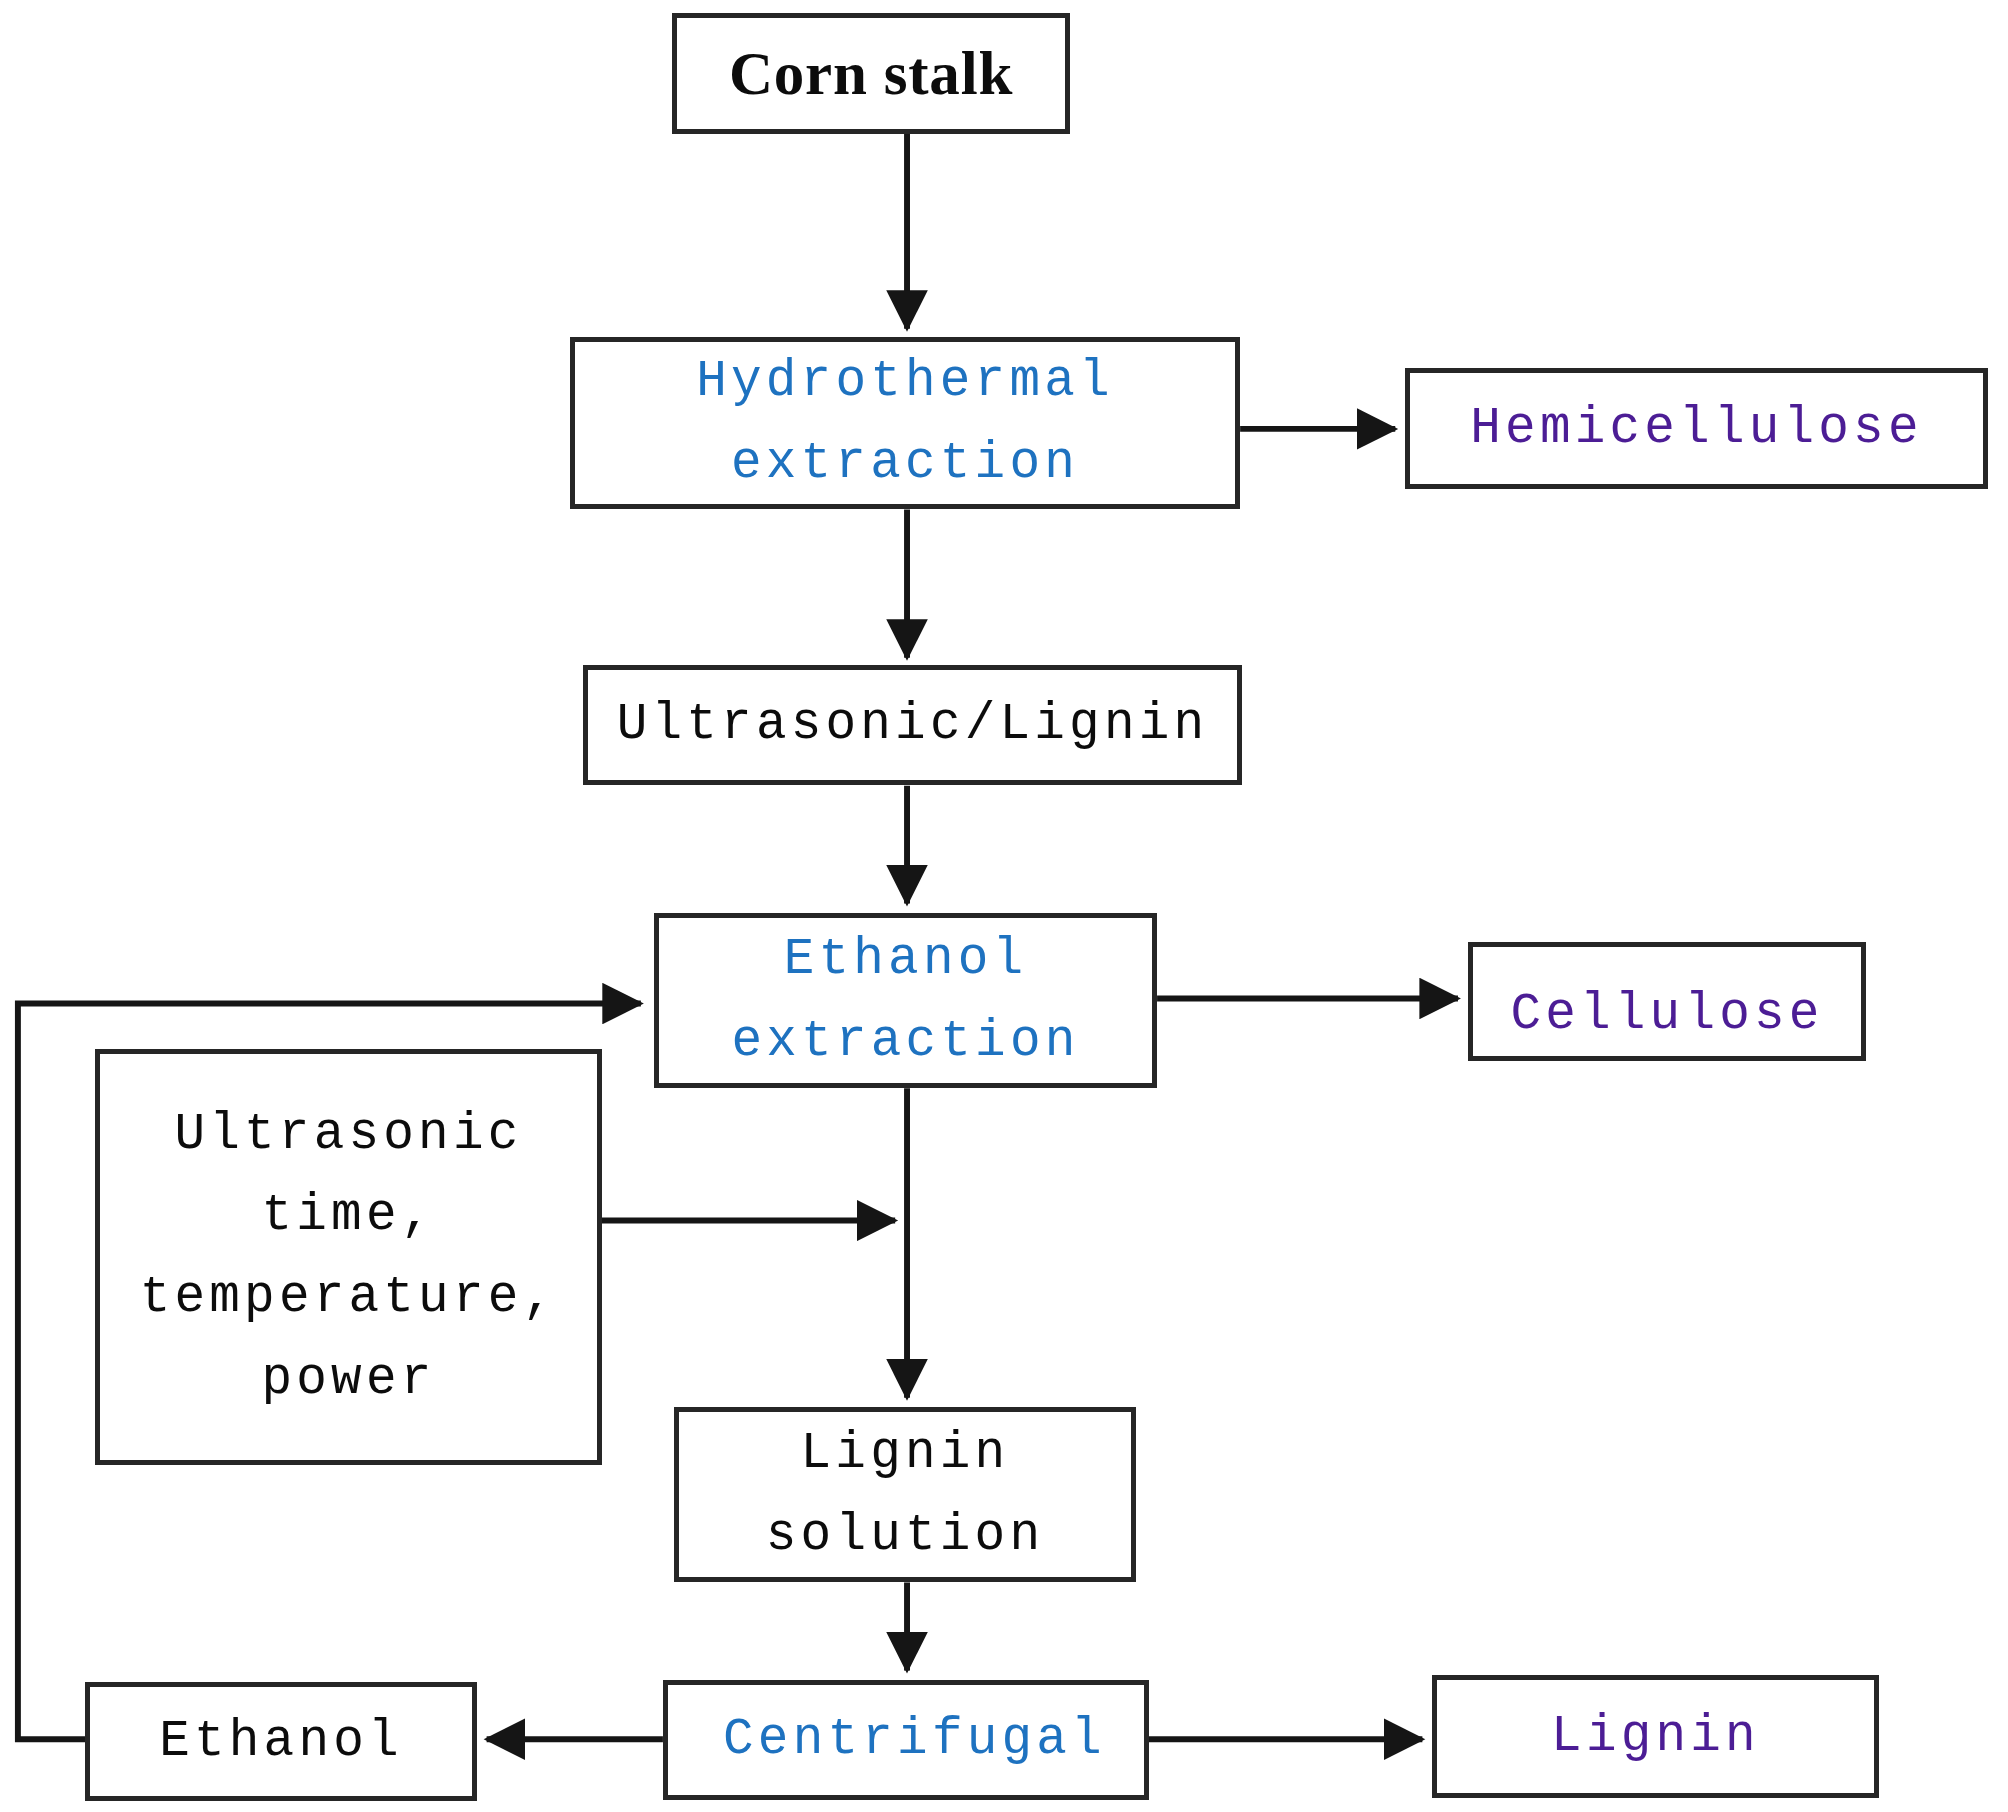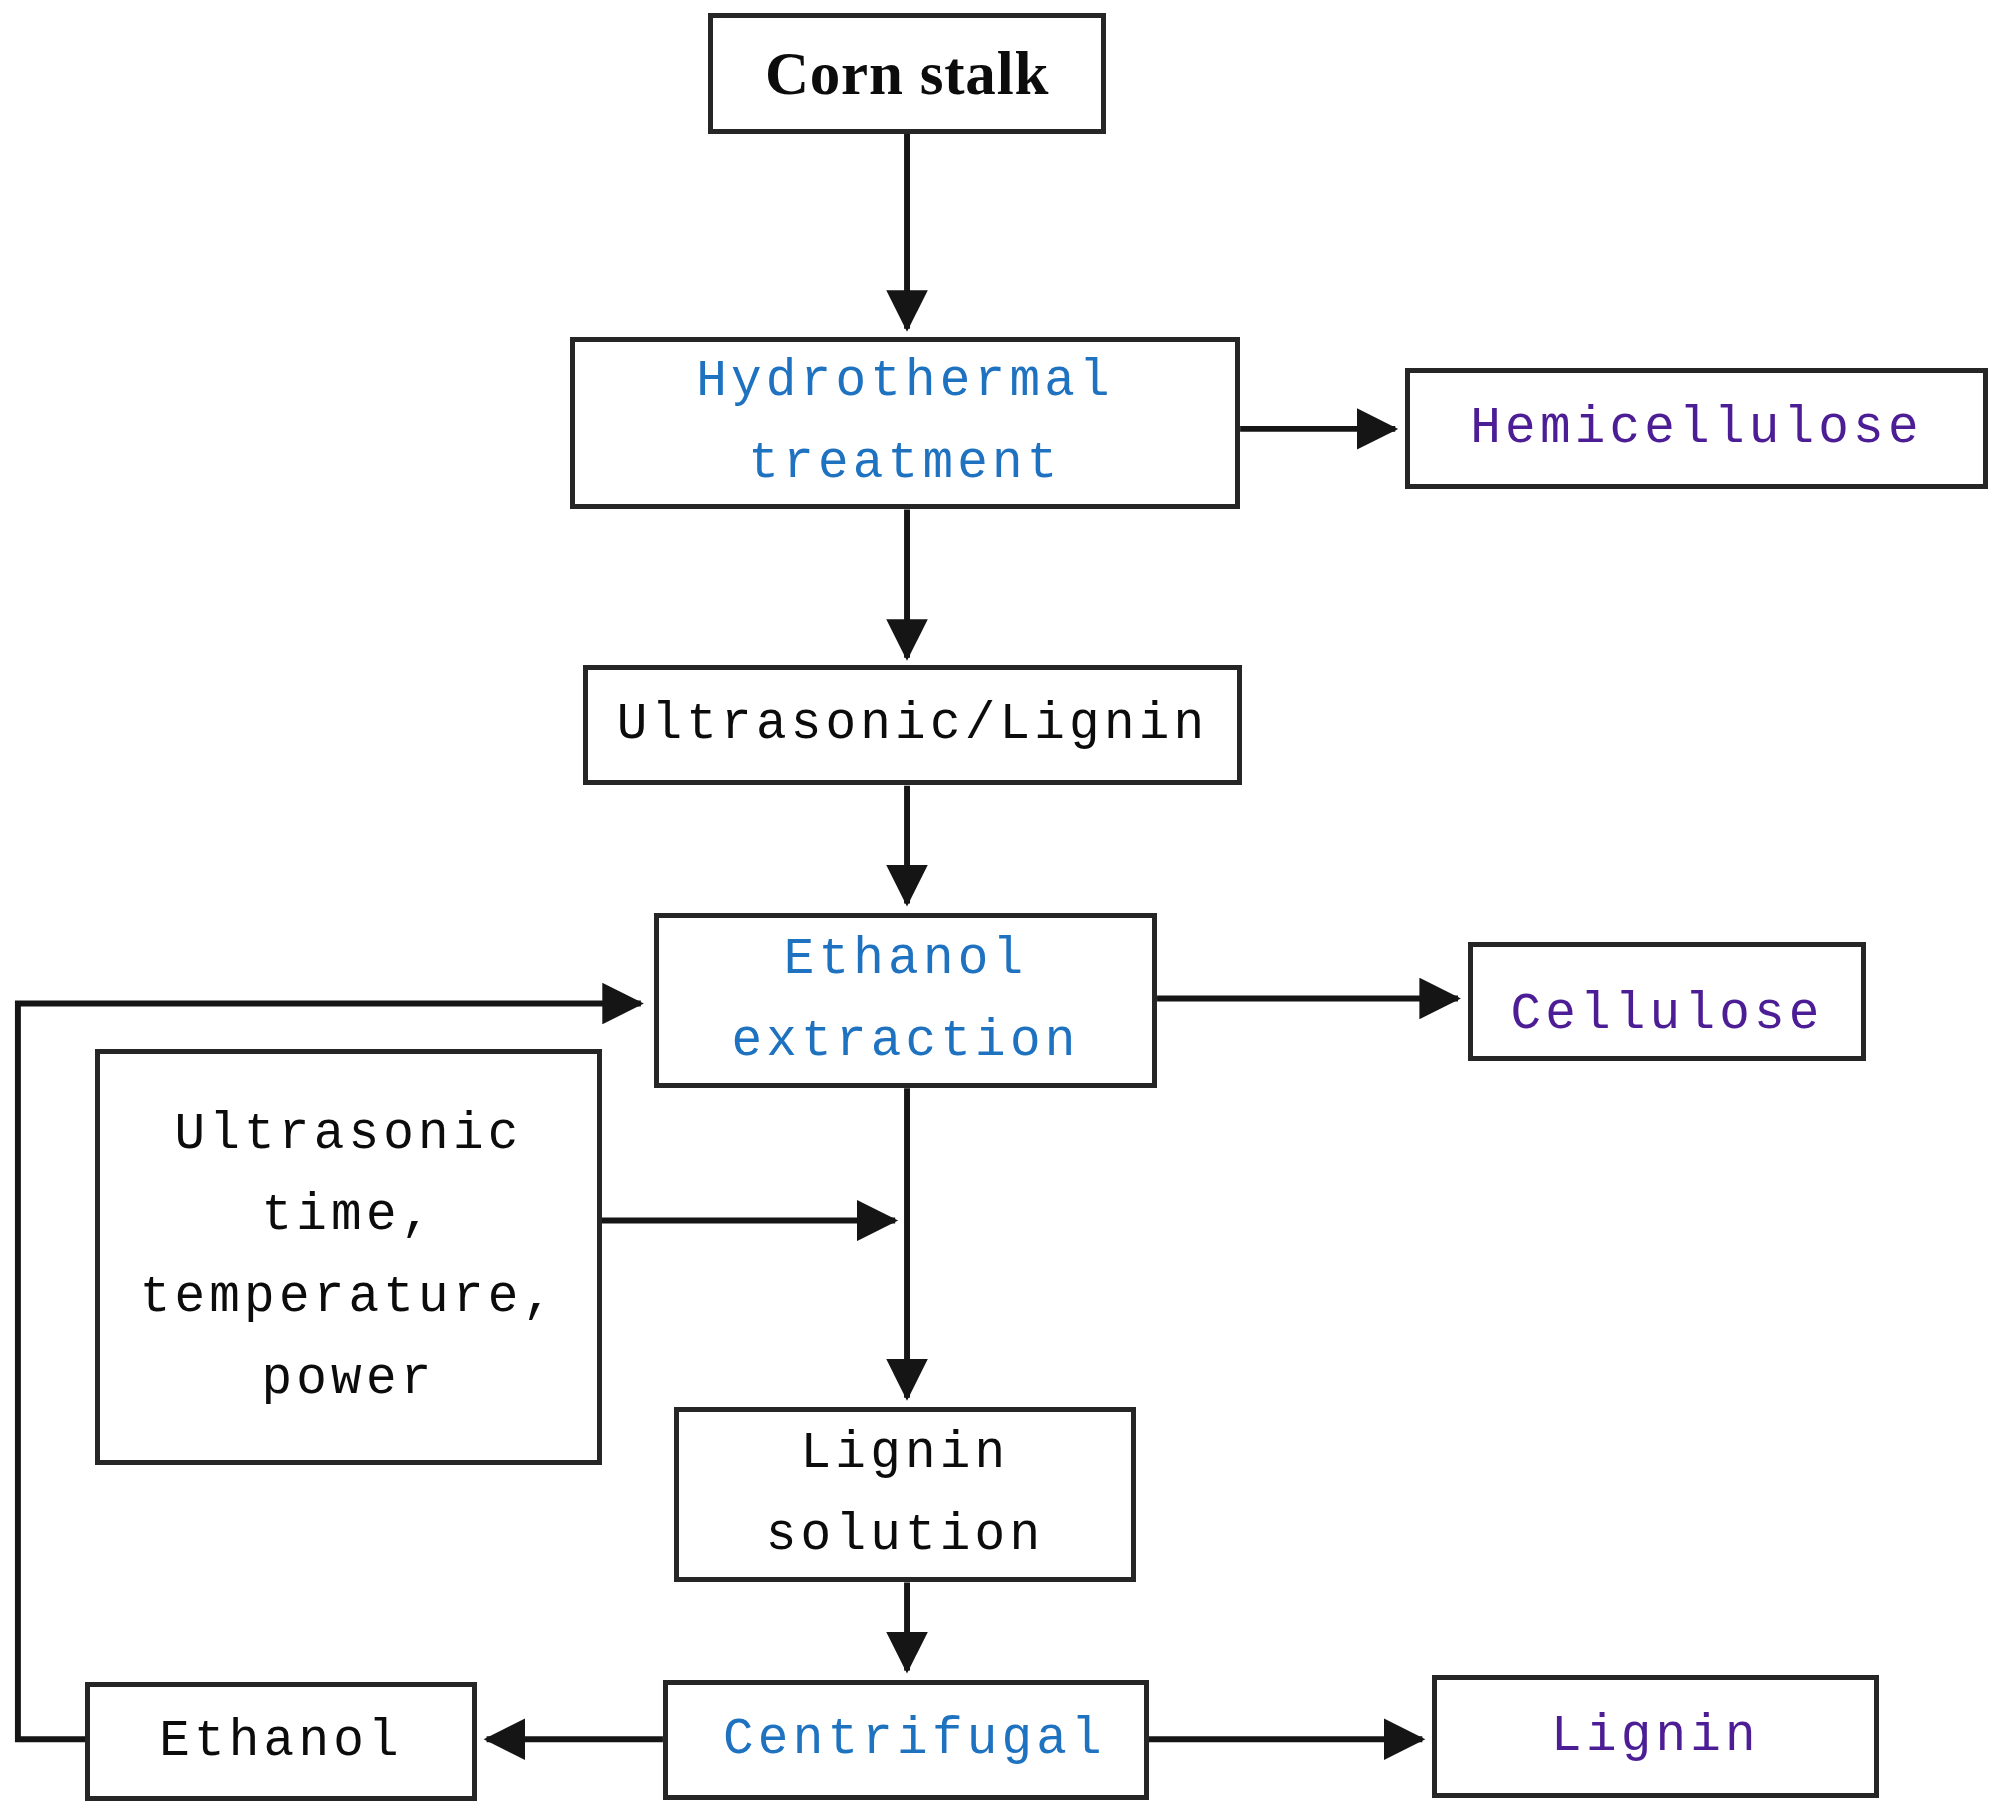--- a/index.html
+++ b/index.html
@@ -72,27 +72,27 @@
     <line x1="1070" y1="927" x2="1070" y2="1066" marker-end="url(#ah)"></line>
     <line x1="1365" y1="1178" x2="1720" y2="1178" marker-end="url(#ah)"></line>
     <line x1="1070" y1="1284" x2="1070" y2="1649" marker-end="url(#ah)"></line>
     <line x1="710" y1="1440" x2="1056" y2="1440" marker-end="url(#ah)"></line>
     <line x1="1070" y1="1867" x2="1070" y2="1971" marker-end="url(#ah)"></line>
     <line x1="782" y1="2052" x2="574" y2="2052" marker-end="url(#ah)"></line>
     <line x1="1355" y1="2052" x2="1678" y2="2052" marker-end="url(#ah)"></line>
     <polyline points="103,2052 21,2052 21,1184 756,1184" marker-end="url(#ah)"></polyline>
   </svg>
 
-  <div class="node serif" style="left:708px; top:12.7px; width:398px; height:121px;">
+  <div class="node serif" style="left:672px; top:12.7px; width:398px; height:121px;">
     <span class="label">Corn stalk</span>
   </div>
 
   <div class="node blue" style="left:570px; top:337px; width:670px; height:172px;">
     <span class="label">Hydrothermal
-treatment</span>
+extraction</span>
   </div>
 
   <div class="node red" style="left:1405px; top:368px; width:583px; height:121px;">
     <span class="label">Hemicellulose</span>
   </div>
 
   <div class="node" style="left:583px; top:665px; width:659px; height:120px;">
     <span class="label">Ultrasonic/Lignin</span>
   </div>
 

